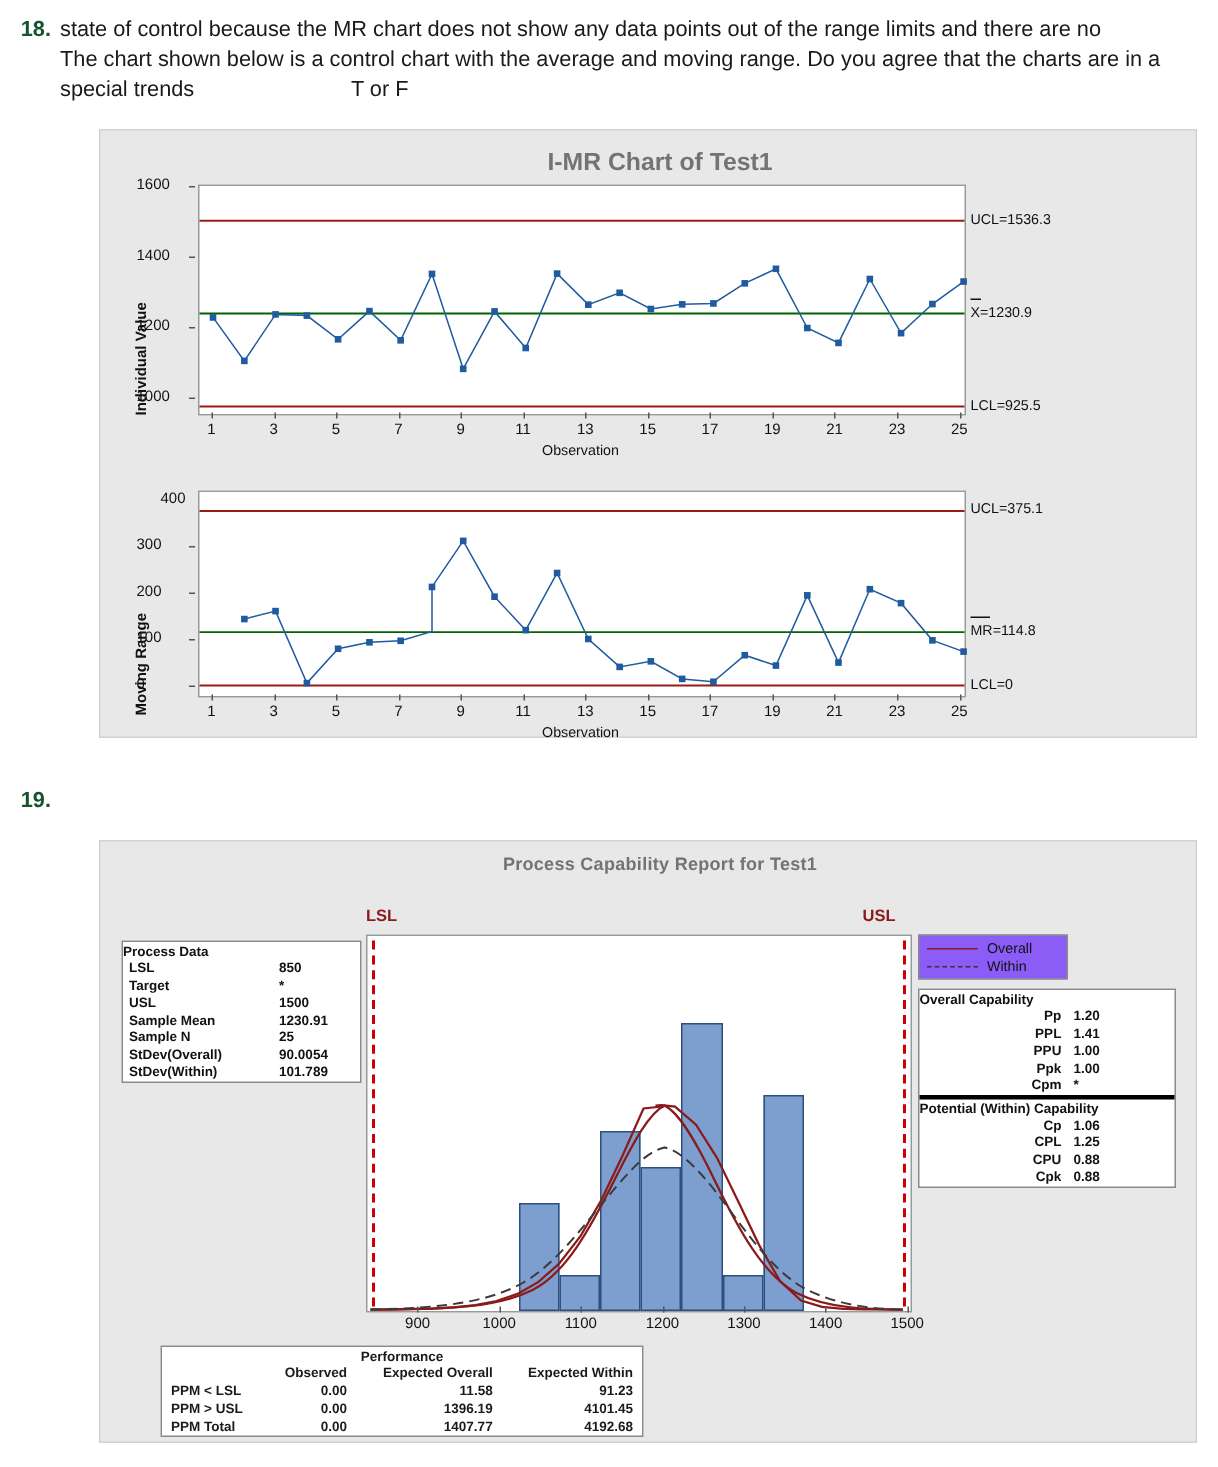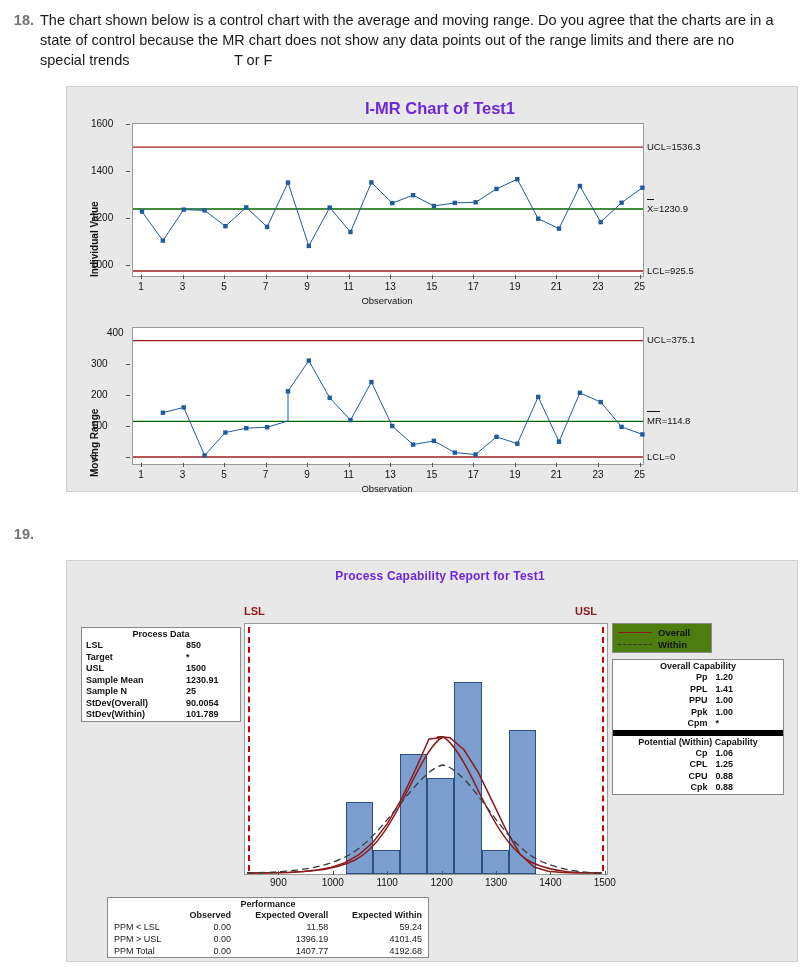--- a/index.html
+++ b/index.html
@@ -3,88 +3,88 @@
 <meta charset="utf-8">
 <style>
   html,body{margin:0;padding:0;}
   body{
     width:812px;height:978px;background:#ffffff;
     font-family:"Liberation Sans",sans-serif;
     color:#1a1a1a;position:relative;overflow:hidden;
   }
   
   .question{position:absolute;display:flex;align-items:flex-start;}
-  .q-num{color:#737373;font-weight:600;font-size:14.5px;width:26px;flex:0 0 26px;text-align:right;padding-right:6px;line-height:20px;}
+  .q-num{color:#14532d;font-weight:600;font-size:14.5px;width:26px;flex:0 0 26px;text-align:right;padding-right:6px;line-height:20px;}
   .q-body{font-size:14.5px;line-height:20px;}
   .q-line{white-space:pre;}
 
   #q18{left:8px;top:10px;width:900px;}
   #q19{left:8px;top:524px;width:790px;}
 
   
   .mtb-panel{position:absolute;background:#e8e8e8;border:1px solid #d2d2d2;}
   #imr-panel{left:66px;top:86px;width:730px;height:404px;}
   #pcr-panel{left:66px;top:560px;width:730px;height:400px;}
 
   .mtb-title{
     position:absolute;left:16px;right:0;text-align:center;
-    font-weight:bold;color:#6d28d9;
+    font-weight:bold;color:#737373;
   }
   #imr-title{top:12px;font-size:16.5px;}
   #pcr-title{top:8px;font-size:12px;letter-spacing:.2px;}
 
   
   .plot{position:absolute;background:#ffffff;border:1px solid #9a9a9a;}
   .axis-title{position:absolute;font-size:9.5px;color:#111;text-align:center;}
   .y-axis-title{position:absolute;font-size:10px;color:#111;
     transform-origin:0 0;transform:rotate(-90deg);white-space:nowrap;font-weight:600;}
   .ytick{position:absolute;font-size:10px;color:#111;text-align:left;width:34px;}
   .ytick::after{content:"";position:absolute;right:-5px;top:50%;width:4px;height:1px;background:#555;}
   .xtick{position:absolute;font-size:10px;color:#111;text-align:center;width:20px;}
   .xtick::before{content:"";position:absolute;left:50%;top:-6px;width:1px;height:4px;background:#555;}
   .limlabel{position:absolute;font-size:9.5px;color:#111;white-space:nowrap;}
   svg.series{position:absolute;left:0;top:0;overflow:visible;}
 
   
   .box{position:absolute;background:#ffffff;border:1px solid #8a8a8a;
        font-size:9px;color:#111;}
-  .box .hdr{text-align:center;font-weight:bold;padding:1px 0;font-size:9px;}
+  .box .hdr{text-align:left;font-weight:bold;padding:1px 0;font-size:9px;}
   .box table{border-collapse:collapse;width:100%;font-size:9px;}
   .box td{padding:0 4px;line-height:11.5px;white-space:nowrap;}
   .box td.lbl{text-align:left;font-weight:bold;}
   .box td.val{text-align:left;font-weight:bold;}
   .box td.num{text-align:right;font-weight:bold;}
-  .sep{border-top:6px solid #000000;}
+  .sep{border-top:3px solid #000000;}
 
   .spec-lab{position:absolute;font-size:11px;font-weight:bold;color:#8b1a1a;}
   .spec-line{position:absolute;width:0;border-left:2px dashed #cc0000;}
 
-  .legend-box{position:absolute;background:#4d7c0f;border:1px solid #8a8a8a;
-     font-size:9.5px;font-weight:bold;color:#111;padding:2px 5px;}
+  .legend-box{position:absolute;background:#8b5cf6;border:1px solid #8a8a8a;
+     font-size:9.5px;font-weight:normal;color:#111;padding:2px 5px;}
   .legend-row{display:flex;align-items:center;height:12px;}
   .legend-swatch{width:34px;height:0;margin-right:6px;}
   .sw-solid{border-top:1.6px solid #8b1a1a;}
   .sw-dash{border-top:1.6px dashed #333;}
 
   .perf-box{position:absolute;background:#fff;border:1px solid #8a8a8a;font-size:9px;}
   .perf-box .ph{text-align:center;font-weight:bold;padding-top:1px;}
   .perf-box table{border-collapse:collapse;width:100%;font-size:9px;}
   .perf-box th{font-weight:bold;padding:0 6px;text-align:right;line-height:12px;}
-  .perf-box td{font-weight:normal;padding:0 6px;line-height:12px;text-align:right;}
+  .perf-box td{font-weight:bold;padding:0 6px;line-height:12px;text-align:right;}
   .perf-box td.rl{text-align:left;}
   .hist-bar{position:absolute;background:#7c9fcf;border:1px solid #2d4f7c;box-sizing:border-box;}
 </style>
 </head>
 <body>
 
 <div class="question" id="q18">
   <div class="q-num">18.</div>
   <div class="q-body">
+    <div class="q-line">state of control because the MR chart does not show any data points out of the range limits and there are no</div>
     <div class="q-line">The chart shown below is a control chart with the average and moving range. Do you agree that the charts are in a</div>
-    <div class="q-line">state of control because the MR chart does not show any data points out of the range limits and there are no</div>
     <div class="q-line">special trends                          T or F</div>
   </div>
 </div>
 
 <div class="mtb-panel" id="imr-panel">
   <div class="mtb-title" id="imr-title">I-MR Chart of Test1</div>
 
   <div class="y-axis-title" style="left:22px;top:190px;">Individual Value</div>
 
   <div class="ytick" style="left:24px;top:31px;">1600</div>
@@ -367,21 +367,21 @@
           <tr>
         <th></th>
         <th>Observed</th>
         <th>Expected Overall</th>
         <th>Expected Within</th>
       </tr>
       <tr>
         <td class="rl">PPM &lt; LSL</td>
         <td>0.00</td>
         <td>11.58</td>
-        <td>59.24</td>
+        <td>91.23</td>
       </tr>
       <tr>
         <td class="rl">PPM &gt; USL</td>
         <td>0.00</td>
         <td>1396.19</td>
         <td>4101.45</td>
       </tr>
       <tr>
         <td class="rl">PPM Total</td>
         <td>0.00</td>

